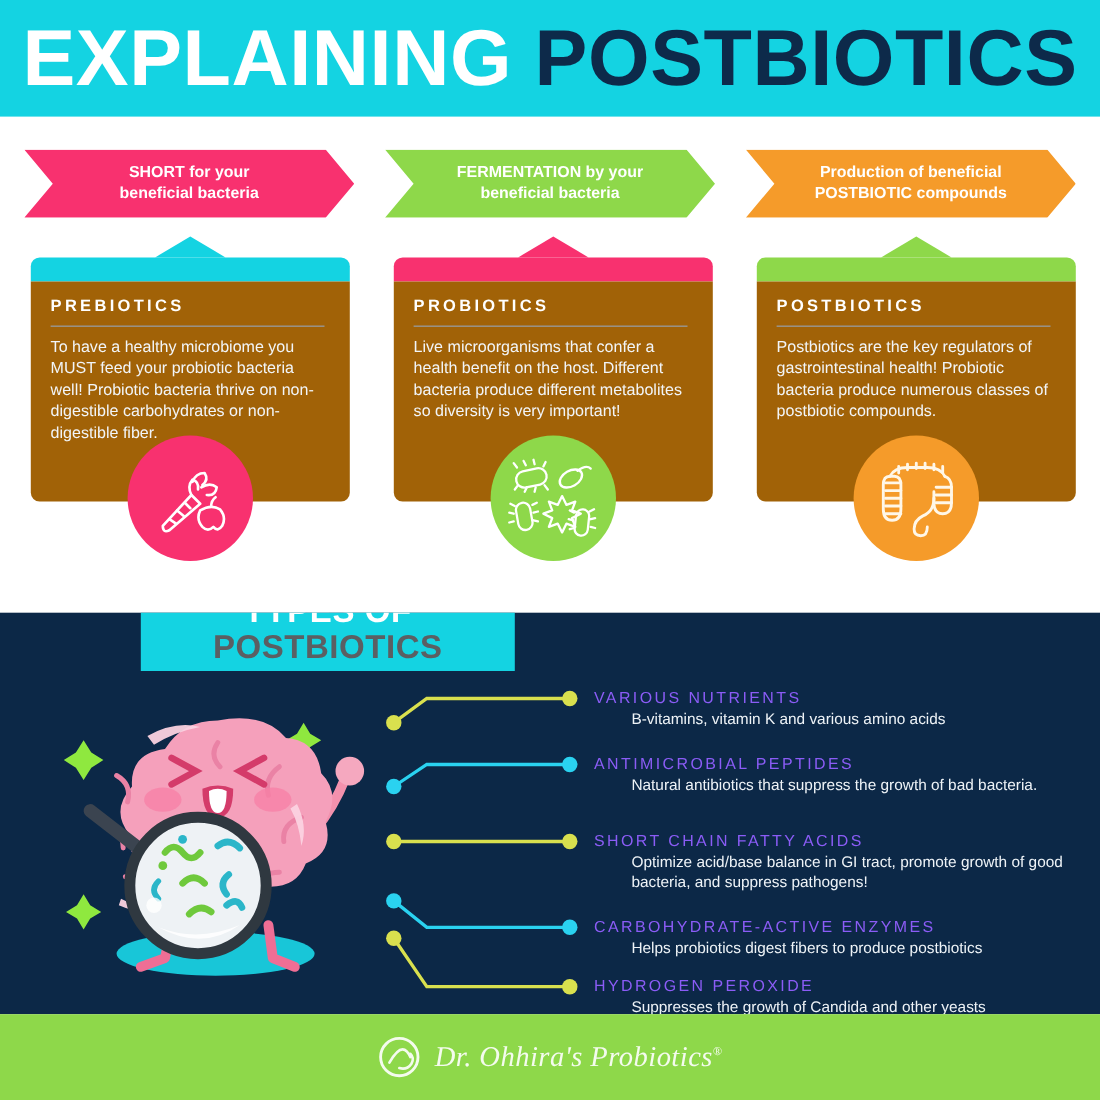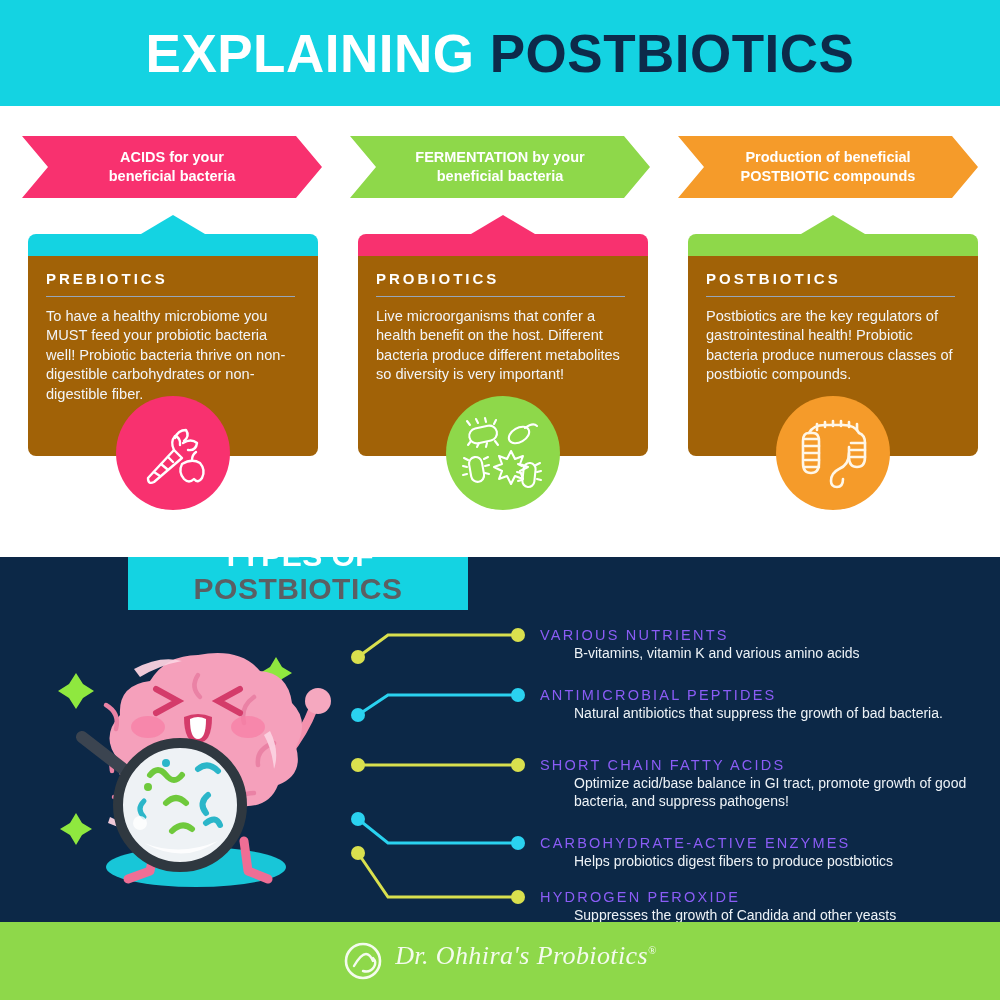--- a/index.html
+++ b/index.html
@@ -11,21 +11,21 @@
   }
   #page { position: relative; width: 1000px; height: 1000px; background:#fff; }
 
   
   .header {
     position: absolute; left: 0; top: 0; width: 1000px; height: 106px;
     background: #14d3e2;
     display: flex; align-items: center; justify-content: center;
   }
   .header-title {
-    font-size: 53px; font-weight: 700; letter-spacing: 0.5px;
+    font-size: 72px; font-weight: 700; letter-spacing: 0.5px;
     white-space: nowrap;
     font-family: "Liberation Sans", sans-serif;
   }
   .ht-light { color: #ffffff; }
   .ht-dark  { color: #0d2a4a; }
 
   
   .chev {
     position: absolute; height: 62px;
     display: flex; align-items: center; justify-content: center;
@@ -110,42 +110,42 @@
     font-size: 14px; color: #eef3f7; line-height: 1.28; margin-top: 2px; margin-left: 34px;
   }
 
   .connectors { position: absolute; left: 0; top: 0; width: 1000px; height: 365px; pointer-events:none; }
 
   
   .footer {
     position: absolute; left: 0; top: 922px; width: 1000px; height: 78px;
     background: #8ed84a; display: flex; align-items: center; justify-content: center;
   }
-  .footer-inner { display: flex; align-items: flex-start; gap: 12px; }
+  .footer-inner { display: flex; align-items: center; gap: 12px; }
   .footer-text {
     font-size: 26px; color: #f4fbee; font-weight: 400;
     font-family: "Liberation Serif", serif; font-style: italic; letter-spacing: 0.4px;
   }
   .footer-reg { font-size: 11px; vertical-align: super; }
 </style>
 </head>
 <body>
 
 <div id="page">
 
   <div class="header">
     <div class="header-title">
       <span class="ht-light">EXPLAINING</span>
       <span class="ht-dark">POSTBIOTICS</span>
     </div>
   </div>
 
   <div class="chev chev-1">
     <div>
-      <div>ACIDS for your</div>
+      <div>SHORT for your</div>
       <div>beneficial bacteria</div>
     </div>
   </div>
   <div class="chev chev-2">
     <div>
       <div>FERMENTATION by your</div>
       <div>beneficial bacteria</div>
     </div>
   </div>
   <div class="chev chev-3">

